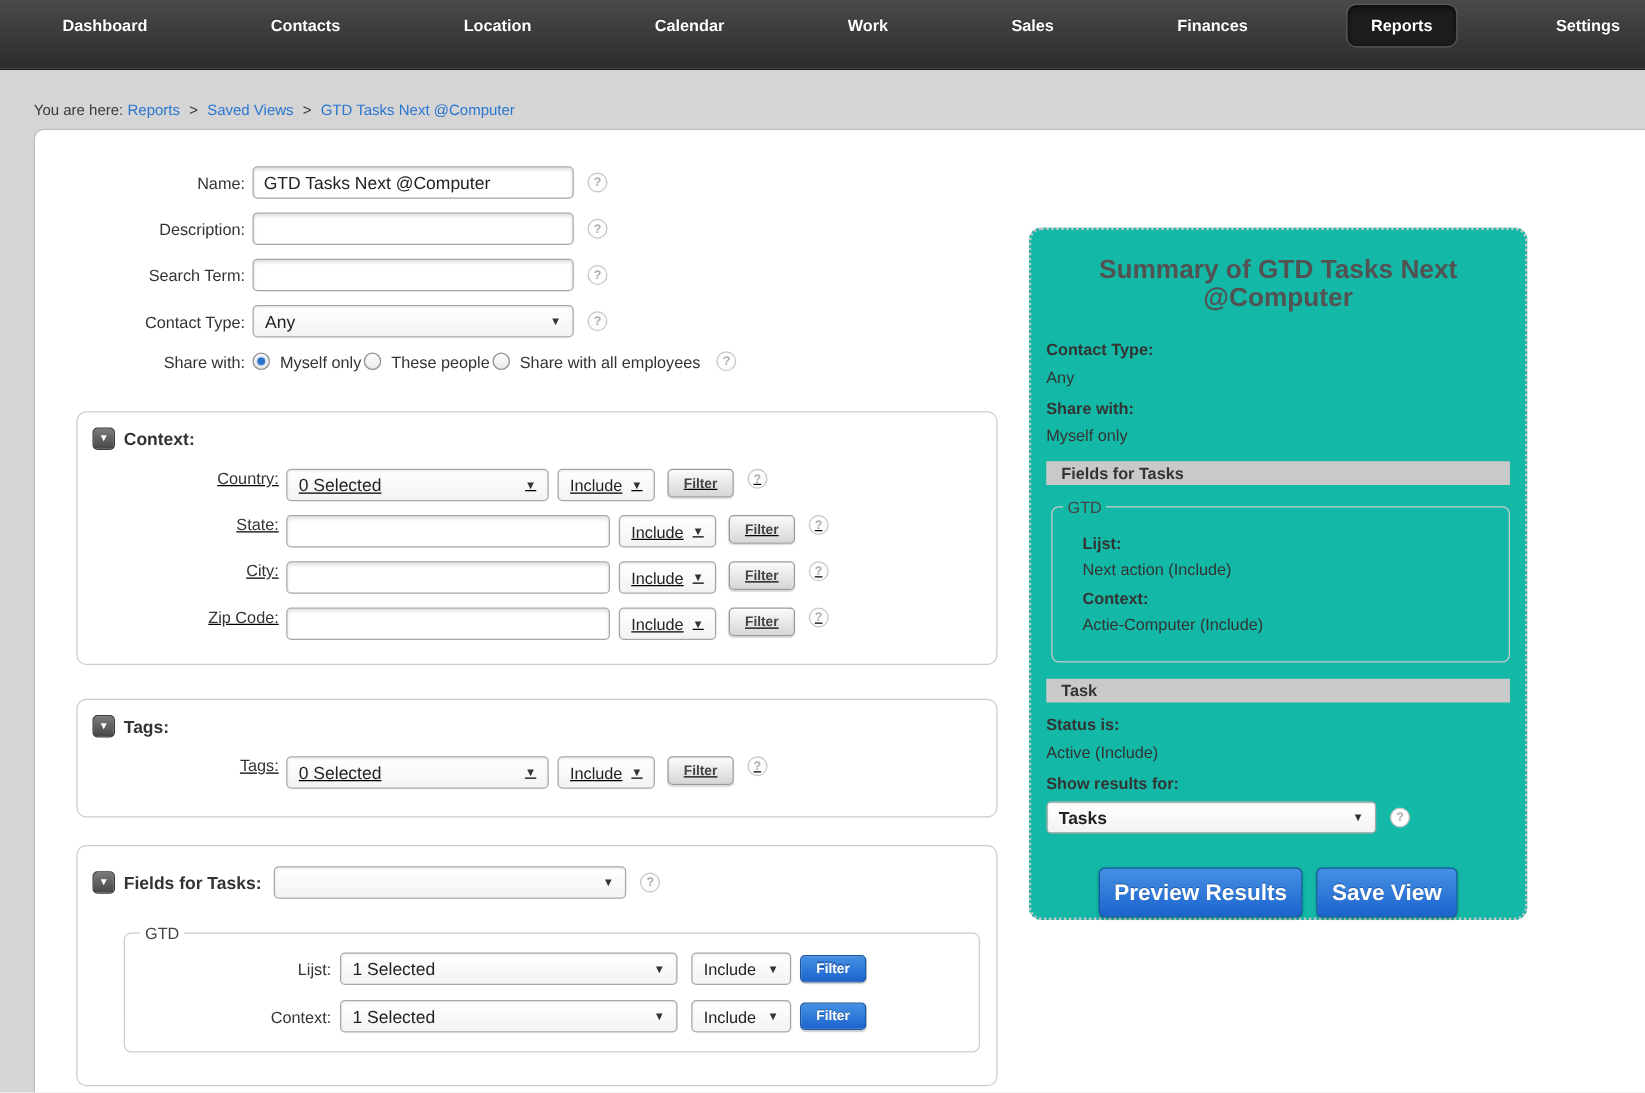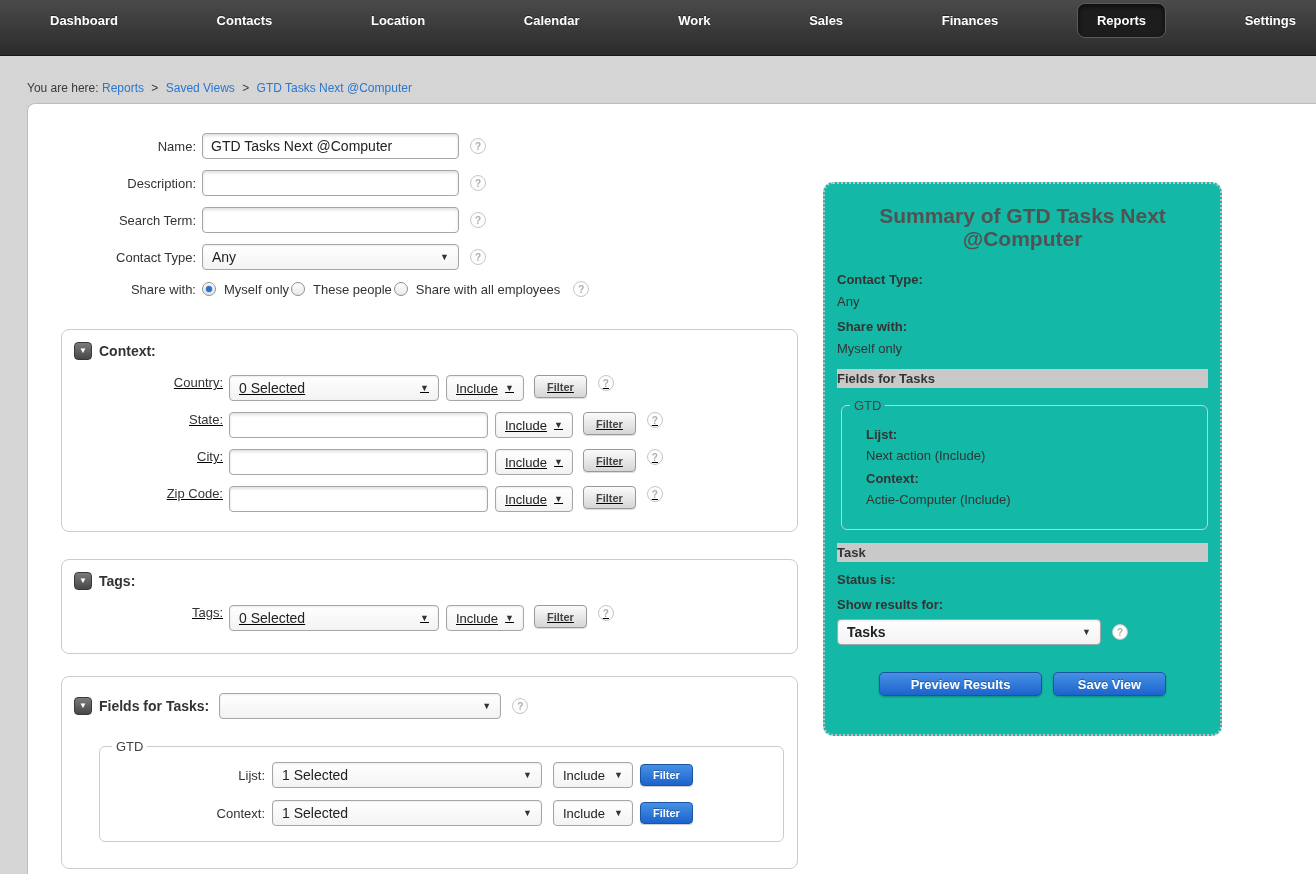--- a/index.html
+++ b/index.html
@@ -133,35 +133,35 @@
     background:#14b8a6; border:2px dotted #c4c4c4; border-radius:10px;
   }
   .sum-title {
     margin:20px 18px 0; text-align:center;
     font-size:21px; line-height:23px; font-weight:bold; color:#525252;
   }
   .sum-body { padding:12px 12px 0; }
   .sum-label { font-size:13px; font-weight:bold; color:#333; margin:10px 0 7px; }
   .sum-value { font-size:13px; color:#333; }
   .sum-bar {
-    margin-top:13px; background:#c9c9c9; padding:2px 0;
+    margin-top:13px; background:#c9c9c9; padding:2px 12px;
     font-size:13px; font-weight:bold; color:#333;
   }
   .sum-fieldset {
     margin:10px 0 0 4px; width:367px; height:132px;
     border:1px solid #ccc; border-radius:6px;
   }
   .sum-fieldset legend { margin-left:8px; padding:0 4px; font-size:13px; color:#444; }
   .sum-fs-inner { padding:6px 0 0 24px; }
   .sum-fs-inner .sum-label { margin:8px 0 6px; }
   .sum-select-row { display:flex; align-items:center; margin-top:7px; }
   .sel-results { width:264px; font-size:14px; font-weight:bold; }
   .sum-buttons { display:flex; justify-content:space-between; padding:0 42px; margin-top:27px; }
   .btn-big {
-    height:24px; border-radius:5px; font-size:13px; color:#fff;
+    height:40px; border-radius:5px; font-size:18px; color:#fff;
     background:linear-gradient(#4691e5,#1c63cc); border:1px solid #1a55a4;
     text-shadow:0 -1px 0 rgba(0,0,0,.3); box-shadow:0 1px 2px rgba(0,0,0,.25);
   }
   .btn-preview { width:163px; }
   .btn-save { width:113px; }
 </style>
 </head>
 <body>
 
 <nav class="topnav">
@@ -367,20 +367,21 @@
           <div class="sum-label">Lijst:</div>
           <div class="sum-value">Next action (Include)</div>
           <div class="sum-label">Context:</div>
           <div class="sum-value">Actie-Computer (Include)</div>
         </div>
       </fieldset>
 
       <div class="sum-bar">Task</div>
 
       <div class="sum-label">Status is:</div>
+      <div class="sum-value">Active (Include)</div>
 
       <div class="sum-label">Show results for:</div>
       <div class="sum-select-row">
         <div class="selbox sel-results">
           <span>Tasks</span>
           <span class="arrow">▼</span>
         </div>
         <span class="help">?</span>
       </div>
 

